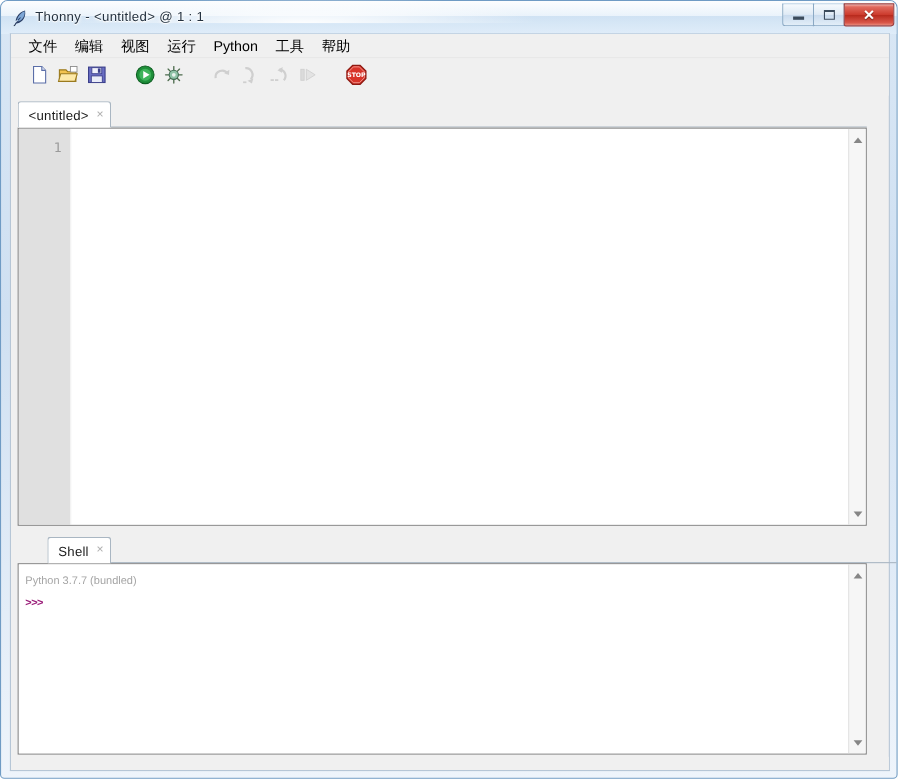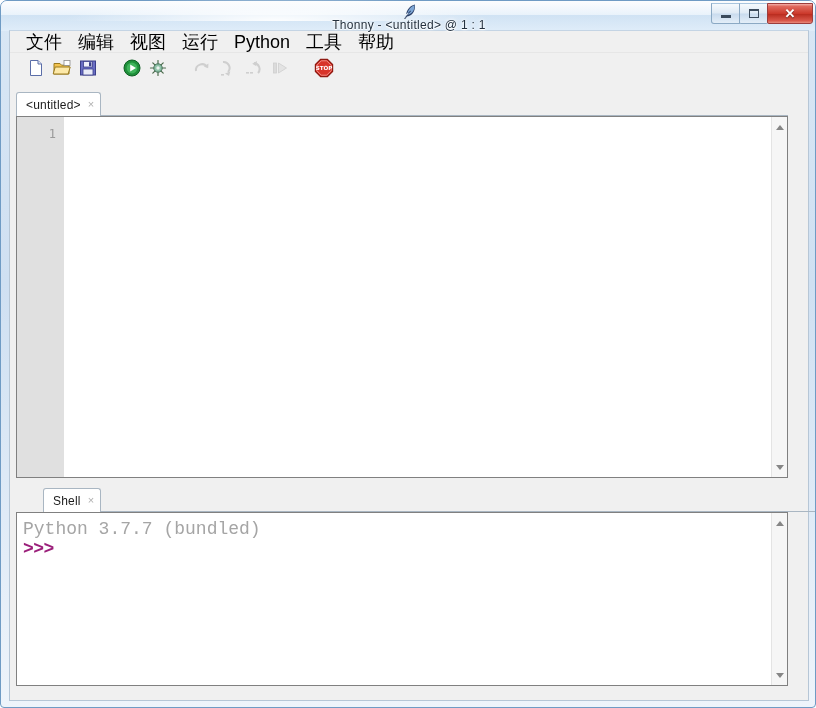--- a/index.html
+++ b/index.html
@@ -51,21 +51,20 @@
   
   #titlebar {
     position: absolute;
     left: 1px; top: 1px;
     width: 814px;
     height: 26px;
     box-sizing: border-box;
     display: flex;
     align-items: center;
     z-index: 4;
-    flex-direction: column;
   }
   #app-icon {
     width: 16px; height: 16px;
     margin-left: 8px;
     margin-right: 6px;
     flex: 0 0 auto;
     position: relative;
     top: 1px;
   }
   #title-text {
@@ -143,21 +142,21 @@
   #menubar {
     height: 22px;
     background: #f0f0f0;
     display: flex;
     align-items: center;
     padding-left: 8px;
     box-sizing: border-box;
     border-bottom: 1px solid #e6e6e6;
   }
   .menu-item {
-    font-size: 18px;
+    font-size: 13px;
     color: #000000;
     padding: 2px 8px;
     line-height: 16px;
     white-space: nowrap;
     cursor: default;
   }
 
   
   #toolbar {
     height: 34px;
@@ -272,22 +271,22 @@
   }
   #shell-text {
     position: absolute;
     left: 0; top: 0;
     right: 16px; bottom: 0;
     background: #ffffff;
     padding: 6px 0 0 6px;
     box-sizing: border-box;
   }
   .shell-line {
-    font-family: Liberation Mono, monospace;
-    font-size: 18px;
+    font-family: Liberation Sans, sans-serif;
+    font-size: 10px;
     line-height: 20px;
     white-space: pre;
   }
   .shell-banner { color: #a5a5a5; }
   .shell-prompt { color: #9b1f7a; font-weight: bold; letter-spacing: -0.5px; }
 
   
   .vscroll {
     position: absolute;
     top: 0; right: 0;

